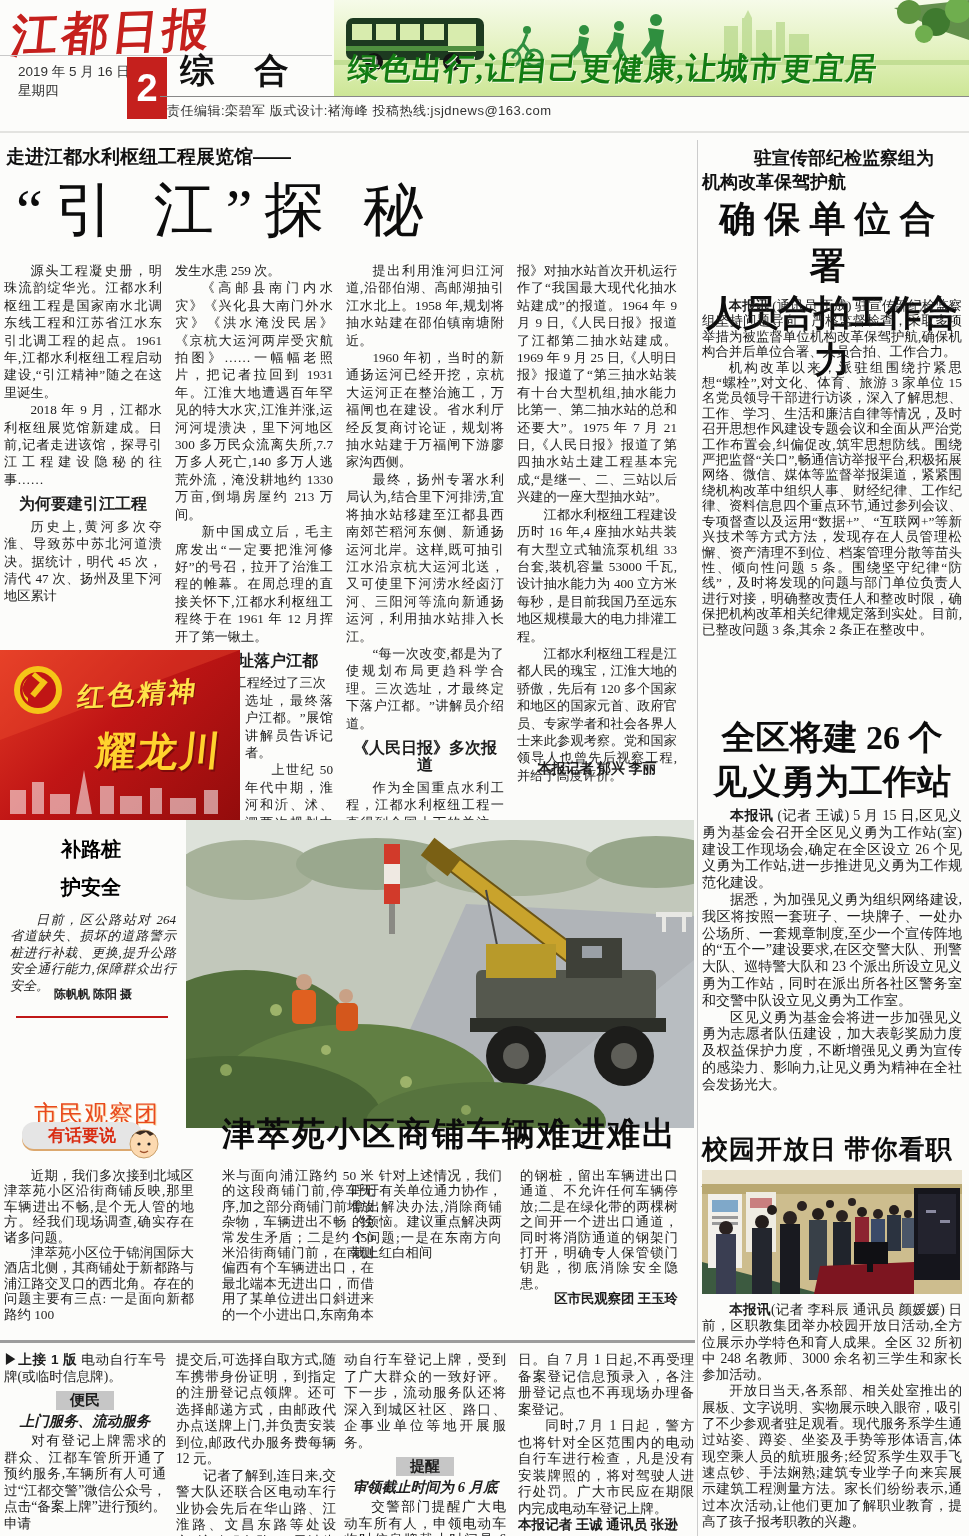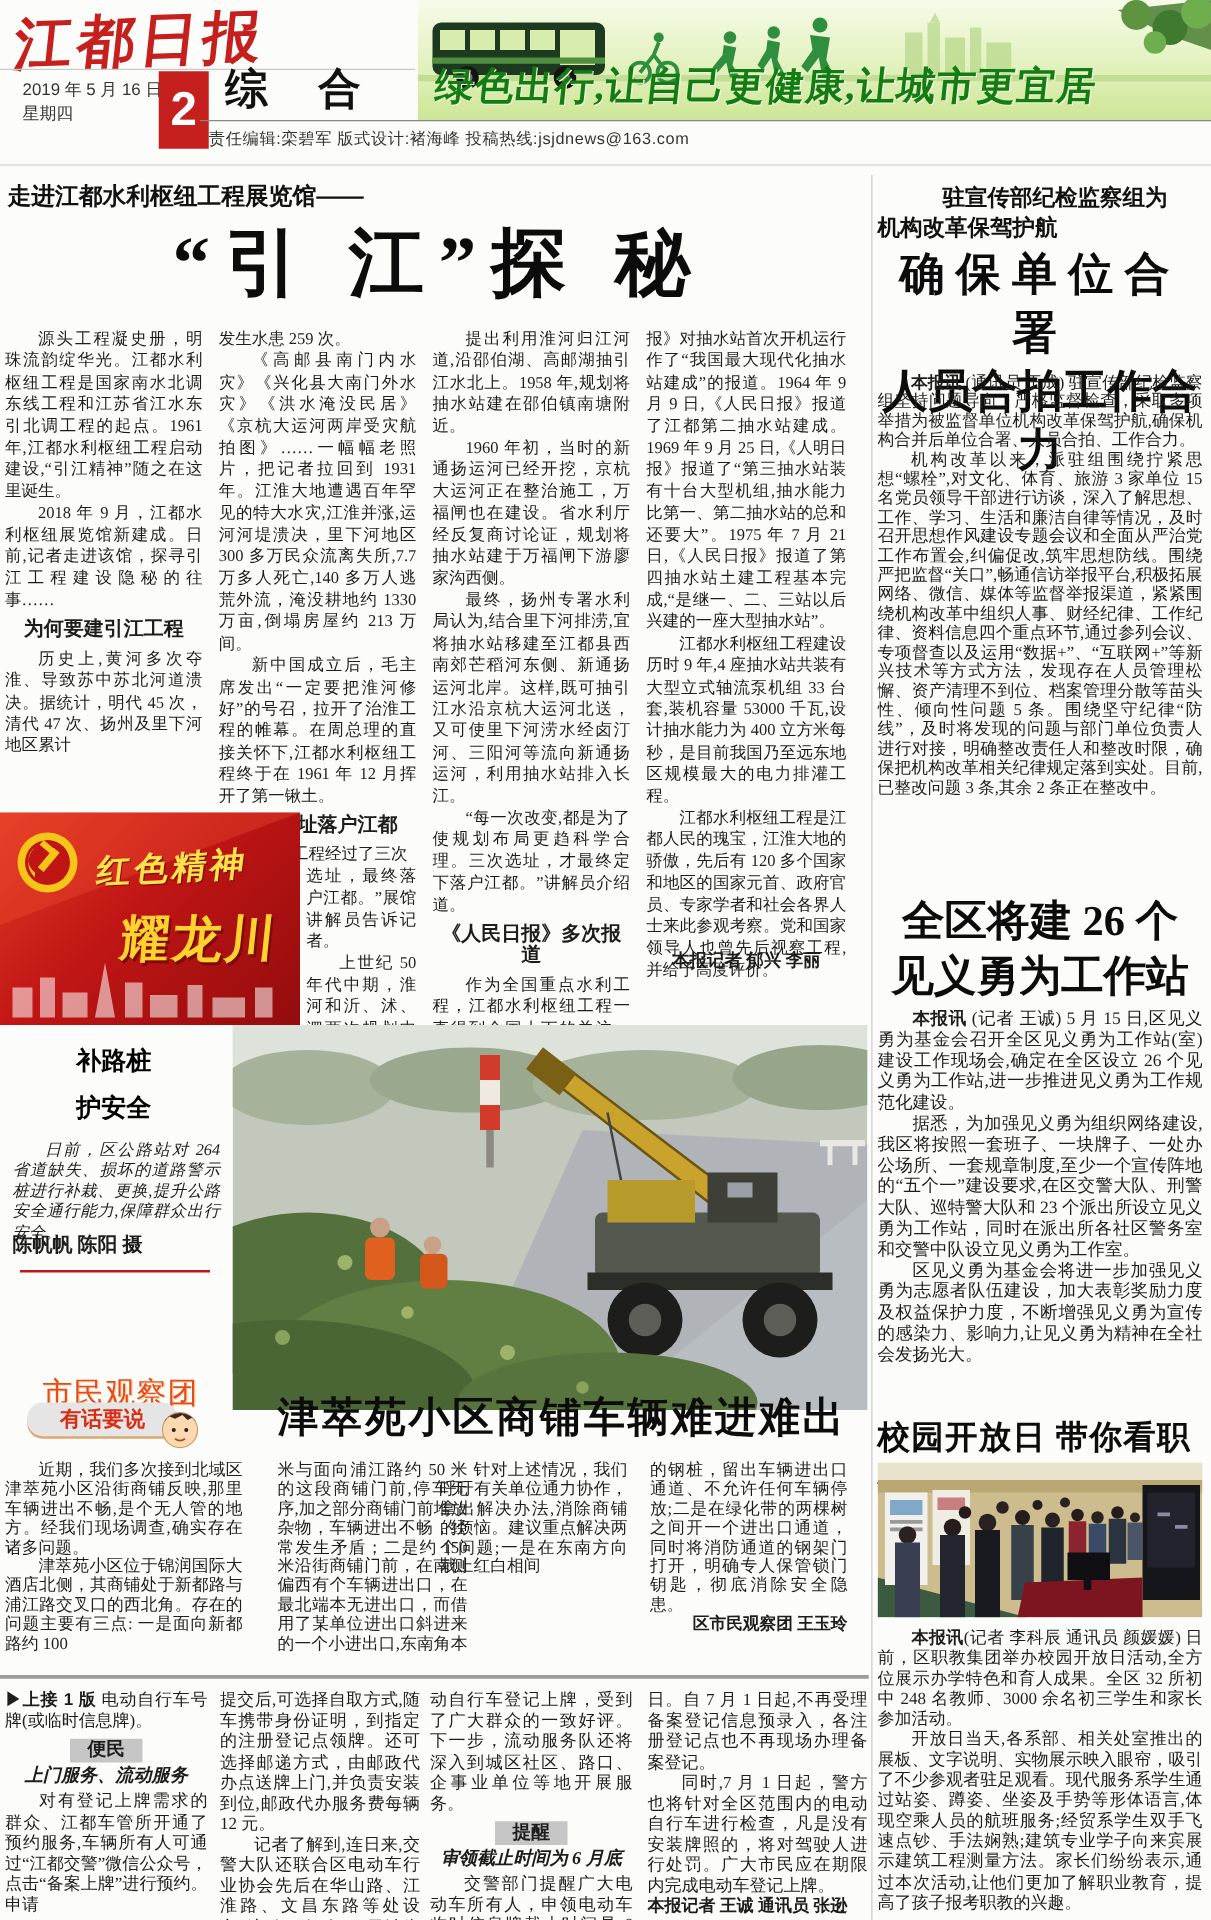--- a/index.html
+++ b/index.html
@@ -22,21 +22,21 @@
   #staff-line{left:167px;top:102px;font-size:13px;color:#333;letter-spacing:.5px;}
   #rule-head{left:0;top:131px;width:969px;height:2px;background:#e3e3e0;}
   
   #banner{left:334px;top:0;width:635px;height:96px;overflow:hidden;}
   #banner svg{position:absolute;left:0;top:0;}
   #banner-slogan{position:absolute;left:14px;top:48px;font-size:31px;font-weight:bold;color:#137c13;
                  transform:skewX(-6deg);letter-spacing:1px;white-space:nowrap;
                  text-shadow:1px 1px 0 #f2f9df;}
   
   #lead-kicker{left:6px;top:144px;font-size:19px;font-weight:bold;color:#111;}
-  #lead-headline{left:5px;top:170px;width:692px;text-align:center;font-size:60px;font-weight:bold;
+  #lead-headline{left:16px;top:170px;width:692px;text-align:left;font-size:60px;font-weight:normal;
                  letter-spacing:12px;color:#0c0c0c;}
   .lcol{position:absolute;top:262px;height:560px;width:158px;overflow:hidden;
         font-size:13.2px;line-height:17.4px;}
   #lc1{left:4px;}#lc2{left:175px;}#lc3{left:346px;}#lc4{left:517px;width:160px;}
   .lcol h3{margin:7px 0 5px;text-align:center;font-size:16px;font-weight:bold;
            font-family:"Liberation Sans",sans-serif;text-indent:0;}
   .narrow{width:88px;margin-left:70px;}
   #lead-byline{left:517px;top:760px;width:160px;text-align:center;font-weight:bold;font-size:14px;}
   
   #red-banner{left:0;top:650px;width:240px;height:170px;overflow:hidden;
@@ -56,21 +56,21 @@
   #a2-headline{top:716px;text-align:center;font-size:34px;font-weight:bold;line-height:44px;color:#0c0c0c;}
   #a2-body{top:808px;height:324px;overflow:hidden;font-size:14px;line-height:16.8px;}
   #a3-headline{top:1132px;font-size:26px;font-weight:bold;letter-spacing:1px;color:#0c0c0c;}
   #a3-photo{top:1170px;height:124px;width:260px;overflow:hidden;}
   #a3-body{top:1302px;height:234px;overflow:hidden;font-size:13.6px;line-height:16.3px;}
   .lead-label{font-weight:bold;}
   
   #piles-h{left:0;top:830px;width:182px;text-align:center;font-size:20px;font-weight:bold;
            line-height:38px;color:#000000;}
   #piles-body{left:10px;top:912px;width:166px;font-size:13px;line-height:16.4px;font-style:italic;}
-  #piles-byline{left:10px;top:986px;width:166px;text-align:left;font-weight:bold;font-size:16px;}
+  #piles-byline{left:10px;top:986px;width:166px;text-align:center;font-weight:bold;font-size:12px;}
   #piles-rule{left:16px;top:1016px;width:152px;height:2px;background:#c01818;}
   
   #road-photo{left:186px;top:820px;width:508px;height:308px;overflow:hidden;}
   
   #obs-logo{left:8px;top:1098px;width:178px;height:68px;}
   #obs-l1{position:absolute;left:26px;top:0;font-size:24px;font-weight:normal;color:#e84a1e;
           letter-spacing:1px;text-shadow:1px 1px 0 #fbd9a8;}
   #obs-bubble{position:absolute;left:14px;top:24px;width:104px;padding:2px 8px;background:#e5e5e5;
               border-radius:12px;color:#d92c12;font-weight:bold;font-size:17px;text-align:center;
               box-shadow:0 2px 0 #dca86e;}
@@ -194,21 +194,21 @@
     <p>1960 年初，当时的新通扬运河已经开挖，京杭大运河正在整治施工，万福闸也在建设。省水利厅经反复商讨论证，规划将抽水站建于万福闸下游廖家沟西侧。</p>
     <p>最终，扬州专署水利局认为,结合里下河排涝,宜将抽水站移建至江都县西南郊芒稻河东侧、新通扬运河北岸。这样,既可抽引江水沿京杭大运河北送，又可使里下河涝水经卤汀河、三阳河等流向新通扬运河，利用抽水站排入长江。</p>
     <p>“每一次改变,都是为了使规划布局更趋科学合理。三次选址，才最终定下落户江都。”讲解员介绍道。</p>
     <h3>《人民日报》多次报道</h3>
     <p>作为全国重点水利工程，江都水利枢纽工程一直得到全国上下的关注。四座抽水站，每一座站的建成都曾经被《人民日报》报道。</p>
 
   </div>
 
   <div class="lcol t" id="lc4">
     <p class="ni">报》对抽水站首次开机运行作了“我国最大现代化抽水站建成”的报道。1964 年 9 月 9 日,《人民日报》报道了江都第二抽水站建成。1969 年 9 月 25 日,《人明日报》报道了“第三抽水站装有十台大型机组,抽水能力比第一、第二抽水站的总和还要大”。1975 年 7 月 21 日,《人民日报》报道了第四抽水站土建工程基本完成,“是继一、二、三站以后兴建的一座大型抽水站”。</p>
-    <p>江都水利枢纽工程建设历时 9 年,4 座抽水站共装有大型立式轴流泵机组 33 台套,装机容量 53000 千瓦,设计抽水能力为 400 立方米每秒，是目前我国乃至远东地区规模最大的电力排灌工程。</p>
+    <p>江都水利枢纽工程建设历时 16 年,4 座抽水站共装有大型立式轴流泵机组 33 台套,装机容量 53000 千瓦,设计抽水能力为 400 立方米每秒，是目前我国乃至远东地区规模最大的电力排灌工程。</p>
     <p>江都水利枢纽工程是江都人民的瑰宝，江淮大地的骄傲，先后有 120 多个国家和地区的国家元首、政府官员、专家学者和社会各界人士来此参观考察。党和国家领导人也曾先后视察工程,并给予高度评价。</p>
   </div>
   <div class="abs" id="lead-byline">本报记者 郁兴 李丽</div>
 
   <div class="abs" id="red-banner">
     <svg width="240" height="170" viewBox="0 0 240 170" style="position:absolute;left:0;top:0">
       <polygon points="0,0 240,0 0,90" fill="#f05030" opacity="0.35"></polygon>
       <g>
         <circle cx="38" cy="40" r="24" fill="#f5c518"></circle>
         <circle cx="38" cy="40" r="18" fill="#c01515"></circle>

